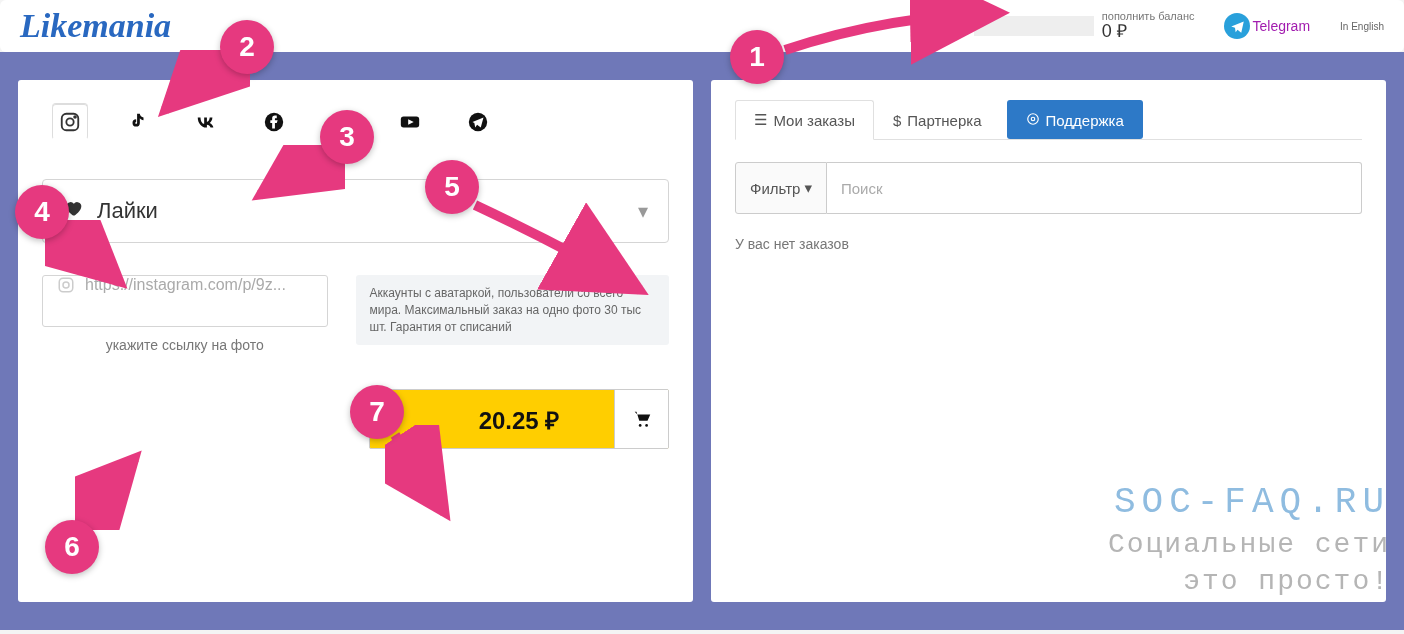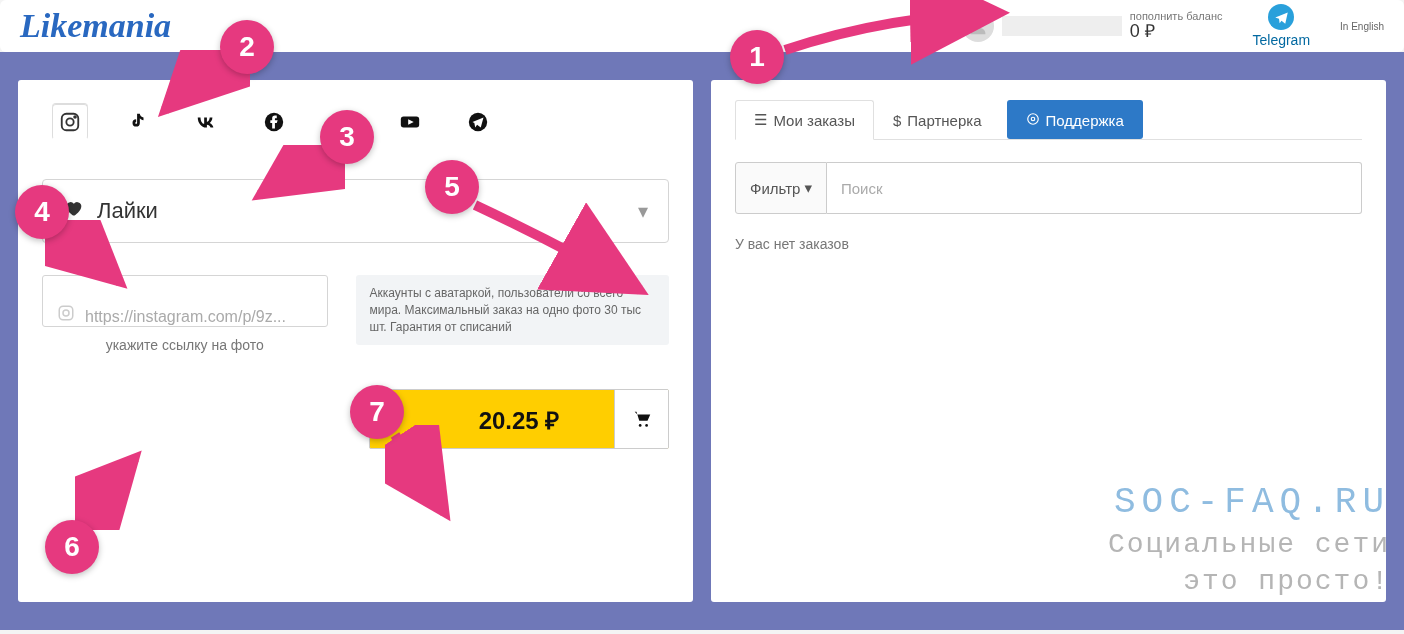--- a/index.html
+++ b/index.html
@@ -38,21 +38,21 @@
   .avatar {
     width: 32px; height: 32px;
     background: #ddd;
     border-radius: 50%;
     display:flex;align-items:center;justify-content:center;
   }
   .balance-text { font-size:11px; color:#777; }
   .balance-amount { font-size:18px; color:#333; font-weight:500;}
   .balcol{display:flex;flex-direction:column;line-height:1.1;}
   .tg {
-    display:flex; align-items:center; gap:2px; color:#0369a1; font-size:14px; margin-right:30px;flex-direction:column;
+    display:flex; align-items:center; gap:2px; color:#a21caf; font-size:14px; margin-right:30px;
   }
   .tg-icon{
     width:26px;height:26px;border-radius:50%;background:#29a0db;display:flex;align-items:center;justify-content:center;
   }
   .lang { color:#666; font-size:10px; }
 
   .main-bg {
     background:#6f78b8;
     width:100%;
     height:578px;
@@ -140,21 +140,21 @@
   .plus{ color:#2fa84f;}
   .qty-val{ font-size:26px; color:#333;}
 
   .lower-row{ display:flex; gap:28px; margin-top:32px; align-items:flex-start;}
   .url-box{
     flex:1;
     border:1px solid #d5d5d5;
     border-radius:3px;
     height:52px;
     display:flex;
-    align-items:flex-end;
+    align-items:flex-start;
     gap:10px;
     padding:0 14px;
     color:#bbb;
     font-size:16px;
   }
   .desc-box{
     flex:1;
     background:#f2f4f6;
     border-radius:3px;
     padding:10px 14px;

